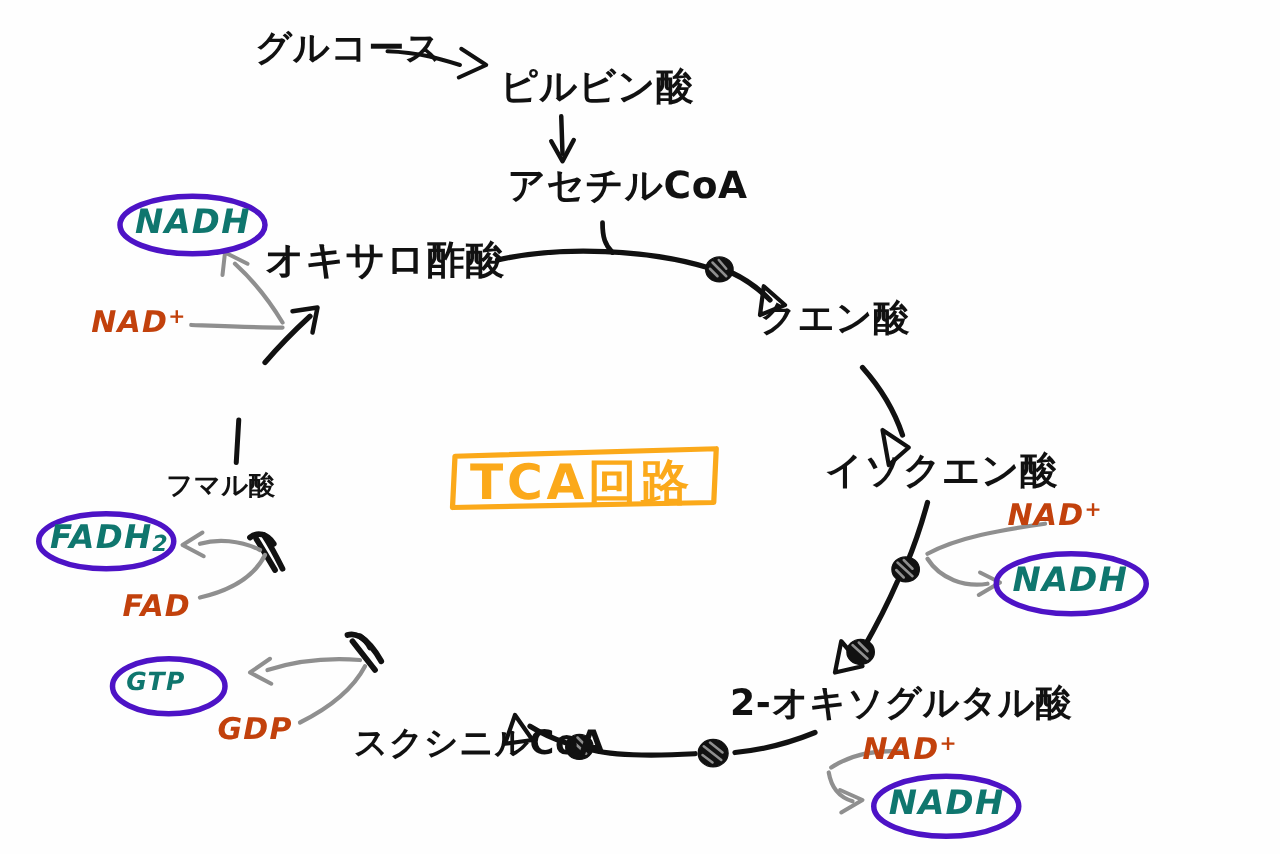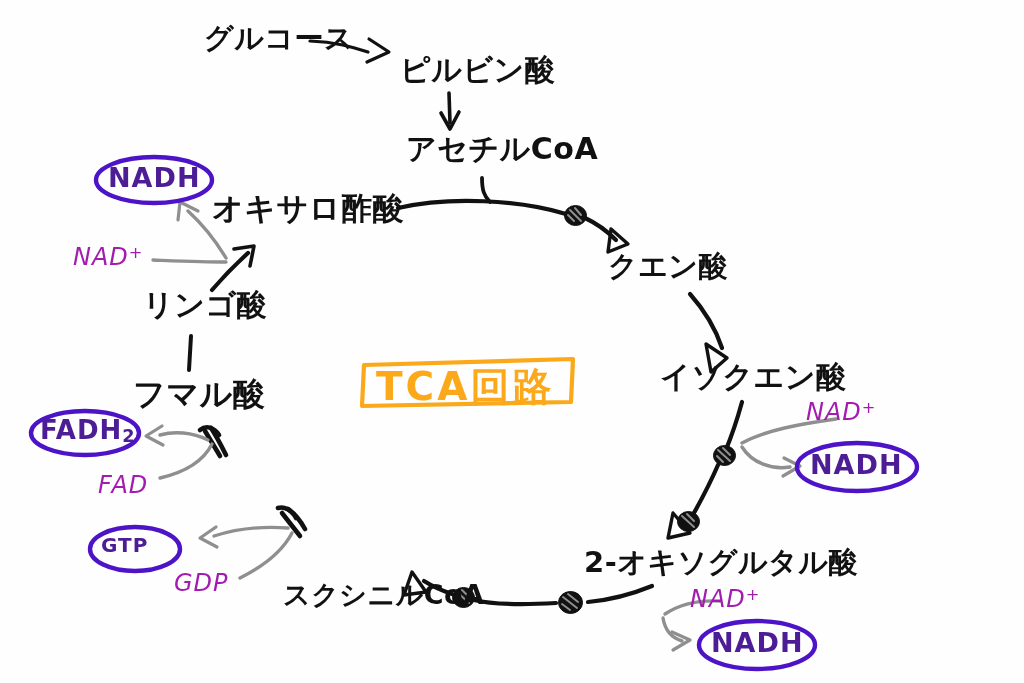--- a/index.html
+++ b/index.html
@@ -28,28 +28,29 @@
     font-family: "DejaVu Sans", sans-serif;
     line-height: 1;
     user-select: none;
   }
   .lbl-black {
     color: #111111;
     font-weight: 700;
     letter-spacing: 0.5px;
   }
   .lbl-gray {
-    color: #a21caf;
-    font-weight: 400;
+    color: #c2410c;
+    font-weight: 700;
     font-style: italic;
     letter-spacing: 1px;
   }
   .lbl-purple {
-    color: #4c1d95;
-    font-weight: 700;
+    color: #0f766e;
+    font-weight: 700;
+    font-style: italic;
     letter-spacing: 1px;
   }
   .lbl-orange {
     color: #fba91a;
     font-weight: 700;
     letter-spacing: 3px;
   }
   .sub { font-size: 0.68em; vertical-align: -0.18em; }
   .sup { font-size: 0.68em; vertical-align: 0.45em; }
 </style>
@@ -192,32 +193,31 @@
   </svg>
 
   <div class="lbl lbl-black" style="left:204px; top:24px; font-size:29px;">グルコース</div>
 
   <div class="lbl lbl-black" style="left:400px; top:55px; font-size:30px;">ピルビン酸</div>
 
   <div class="lbl lbl-black" style="left:406px; top:134px; font-size:30px;">アセチルCoA</div>
 
   <div class="lbl lbl-black" style="left:212px; top:193px; font-size:31px;">オキサロ酢酸</div>
 
-  <div class="lbl lbl-black" style="left:608px; top:252px; font-size:29px;">クエン酸</div>
+  <div class="lbl lbl-black" style="left:608px; top:240px; font-size:29px;">クエン酸</div>
 
   <div class="lbl lbl-black" style="left:660px; top:362px; font-size:30px;">イソクエン酸</div>
 
   <div class="lbl lbl-black" style="left:584px; top:548px; font-size:29px;">2-オキソグルタル酸</div>
 
   <div class="lbl lbl-black" style="left:283px; top:581px; font-size:27px;">スクシニルCoA</div>
 
 
-  <div class="lbl lbl-black" style="left:133px; top:378px; font-size:32px;">フマル酸</div>
-
-  <div class="lbl lbl-black" style="left:143px; top:290px; font-size:30px;">リンゴ酸</div>
+  <div class="lbl lbl-black" style="left:133px; top:378px; font-size:21px;">フマル酸</div>
+
 
   <div class="lbl lbl-gray" style="left:73px; top:245px; font-size:24px;">
     <span>NAD</span><span class="sup">+</span>
   </div>
 
   <div class="lbl lbl-gray" style="left:806px; top:400px; font-size:24px;">
     <span>NAD</span><span class="sup">+</span>
   </div>
 
   <div class="lbl lbl-gray" style="left:690px; top:587px; font-size:24px;">

